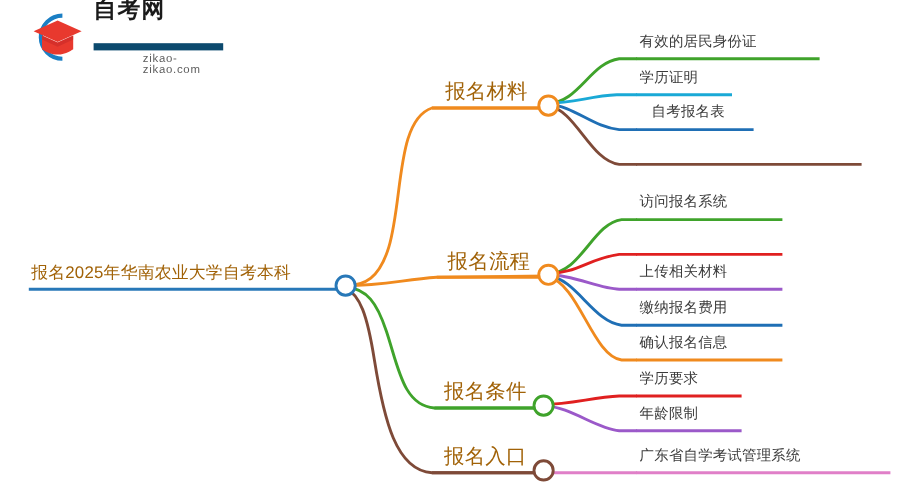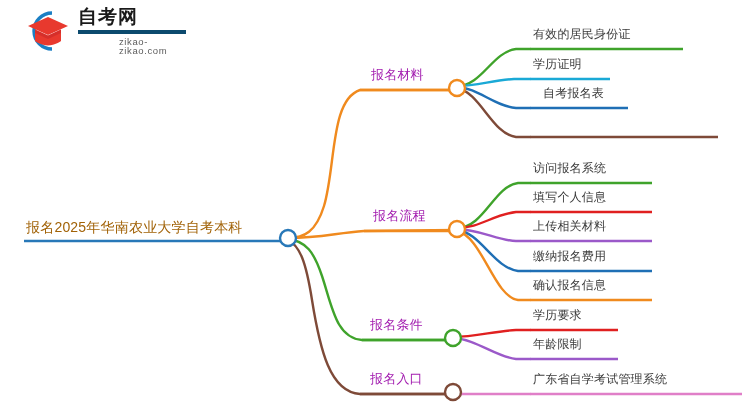--- a/index.html
+++ b/index.html
@@ -46,22 +46,22 @@
     display: flex;
     flex-direction: column;
     justify-content: center;
     line-height: 1;
   }
   .logo-title {
     font-size: 19px;
     font-weight: bold;
     color: #1a1a1a;
     letter-spacing: 1px;
-    padding-bottom: 4px;
-    border-bottom: 4px solid #0c4a6e;
+    padding-bottom: 18px;
+    border-bottom: 6px solid #0c4a6e;
   }
   .logo-sub {
     font-size: 9.5px;
     color: #5d5d5d;
     letter-spacing: 0.6px;
     margin-top: 3px;
     margin-left: 41px;
   }
 
   
@@ -71,22 +71,22 @@
     color: #3b3b3b;
     white-space: nowrap;
     line-height: 1;
     letter-spacing: 0.2px;
   }
   .node-label.root {
     font-size: 14px;
     color: #a16207;
   }
   .node-label.branch {
-    font-size: 13px;
-    color: #a21caf;
+    font-size: 17px;
+    color: #a16207;
   }
   .node-label.leaf {
     font-size: 12px;
     color: #3b3b3b;
   }
 </style>
 </head>
 <body>
 
 <div id="canvas">
@@ -166,21 +166,20 @@
   <div class="node-label branch" style="left:371px; top:68px;">报名材料</div>
   <div class="node-label branch" style="left:373px; top:209px;">报名流程</div>
   <div class="node-label branch" style="left:370px; top:318px;">报名条件</div>
   <div class="node-label branch" style="left:370px; top:372px;">报名入口</div>
 
   <div class="node-label leaf" style="left:533px; top:28px;">有效的居民身份证</div>
   <div class="node-label leaf" style="left:533px; top:58px;">学历证明</div>
   <div class="node-label leaf" style="left:543px; top:87px;">自考报名表</div>
 
   <div class="node-label leaf" style="left:533px; top:162px;">访问报名系统</div>
-  <div class="node-label leaf" style="left:533px; top:191px;">填写个人信息</div>
   <div class="node-label leaf" style="left:533px; top:220px;">上传相关材料</div>
   <div class="node-label leaf" style="left:533px; top:250px;">缴纳报名费用</div>
   <div class="node-label leaf" style="left:533px; top:279px;">确认报名信息</div>
 
   <div class="node-label leaf" style="left:533px; top:309px;">学历要求</div>
   <div class="node-label leaf" style="left:533px; top:338px;">年龄限制</div>
 
   <div class="node-label leaf" style="left:533px; top:373px;">广东省自学考试管理系统</div>
 
 </div>

